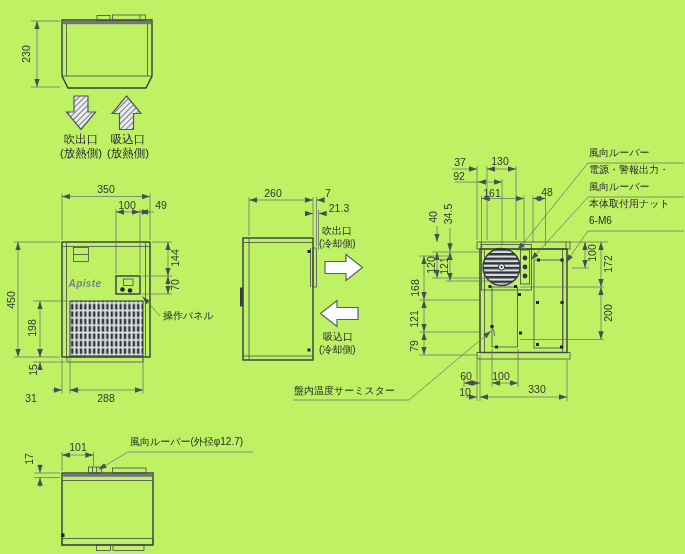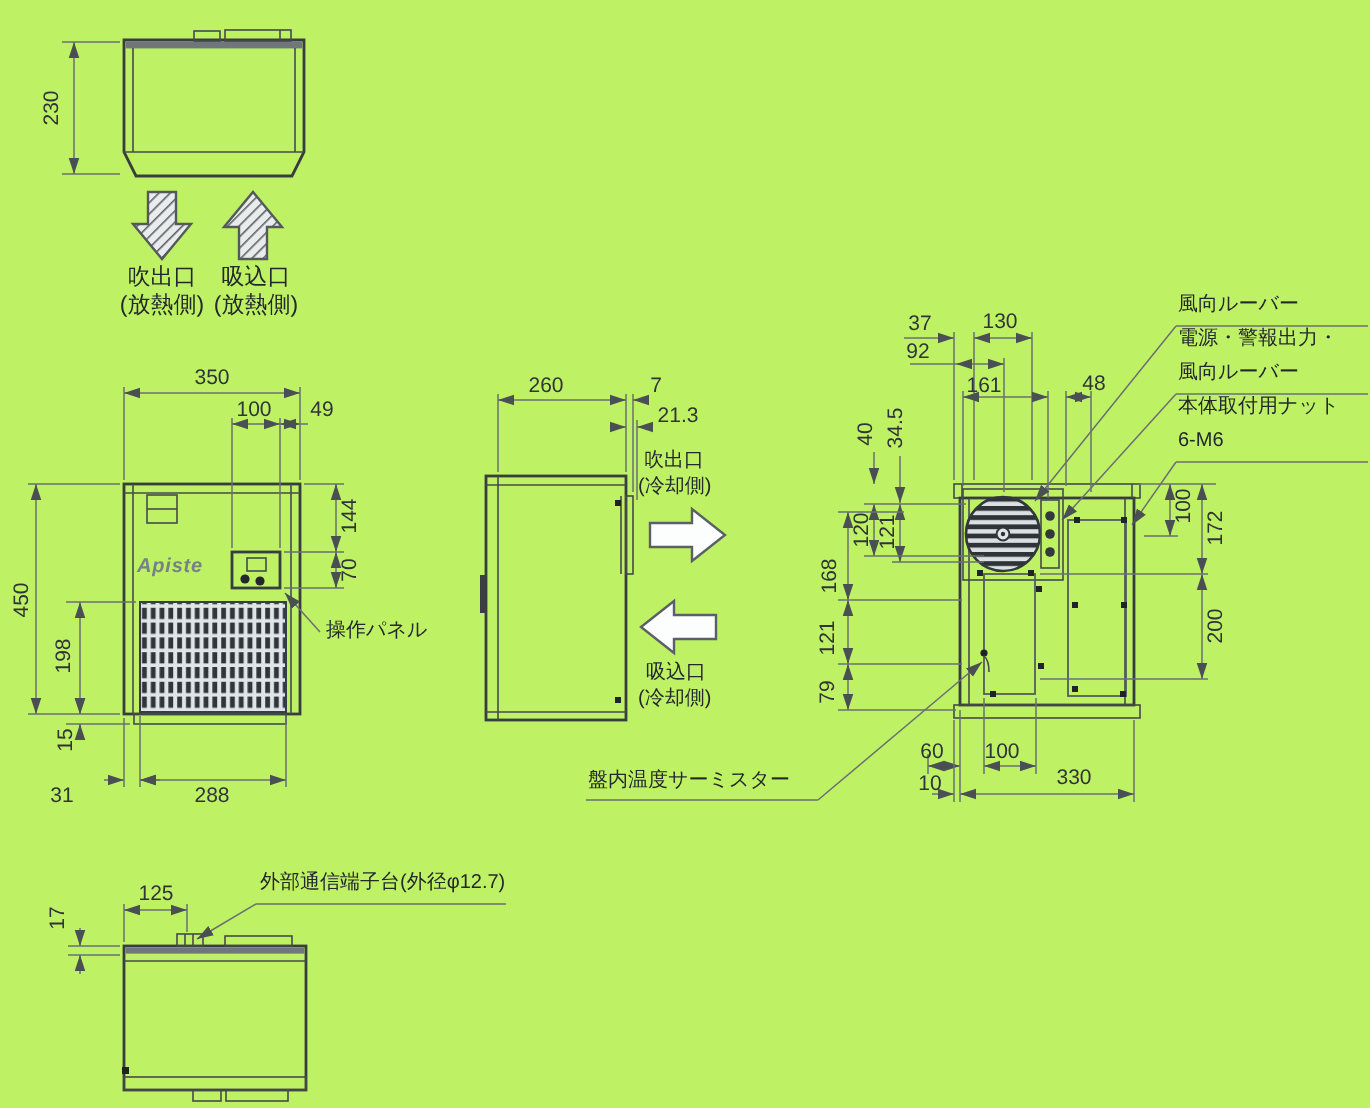--- a/index.html
+++ b/index.html
@@ -283,23 +283,23 @@
 <div class="txt logo" style="left:85px;top:284px">Apiste</div>
 
 <div class="txt dim" style="left:273px;top:193px">260</div>
 <div class="txt dim" style="left:328px;top:193px">7</div>
 <div class="txt dim" style="left:339px;top:208px">21.3</div>
 <div class="txt cal" style="left:322px;top:226px">吹出口</div>
 <div class="txt cal" style="left:319px;top:239px">(冷却側)</div>
 <div class="txt cal" style="left:323px;top:332px">吸込口</div>
 <div class="txt cal" style="left:319px;top:345px">(冷却側)</div>
 
-<div class="txt dim" style="left:78px;top:447px">125</div>
+<div class="txt dim" style="left:78px;top:447px">101</div>
 <div class="txt dimv" style="left:29px;top:459px">17</div>
-<div class="txt cal" style="left:130px;top:437px">外部通信端子台(外径φ12.7)</div>
+<div class="txt cal" style="left:130px;top:437px">風向ルーバー(外径φ12.7)</div>
 
 <div class="txt dim" style="left:460px;top:162px">37</div>
 <div class="txt dim" style="left:500px;top:161px">130</div>
 <div class="txt dim" style="left:459px;top:176px">92</div>
 <div class="txt dim" style="left:492px;top:193px">161</div>
 <div class="txt dim" style="left:547px;top:192px">48</div>
 <div class="txt dimv" style="left:433px;top:217px">40</div>
 <div class="txt dimv" style="left:448px;top:214px">34.5</div>
 <div class="txt dimv" style="left:431px;top:265px">120</div>
 <div class="txt dimv" style="left:444px;top:266px">121</div>

